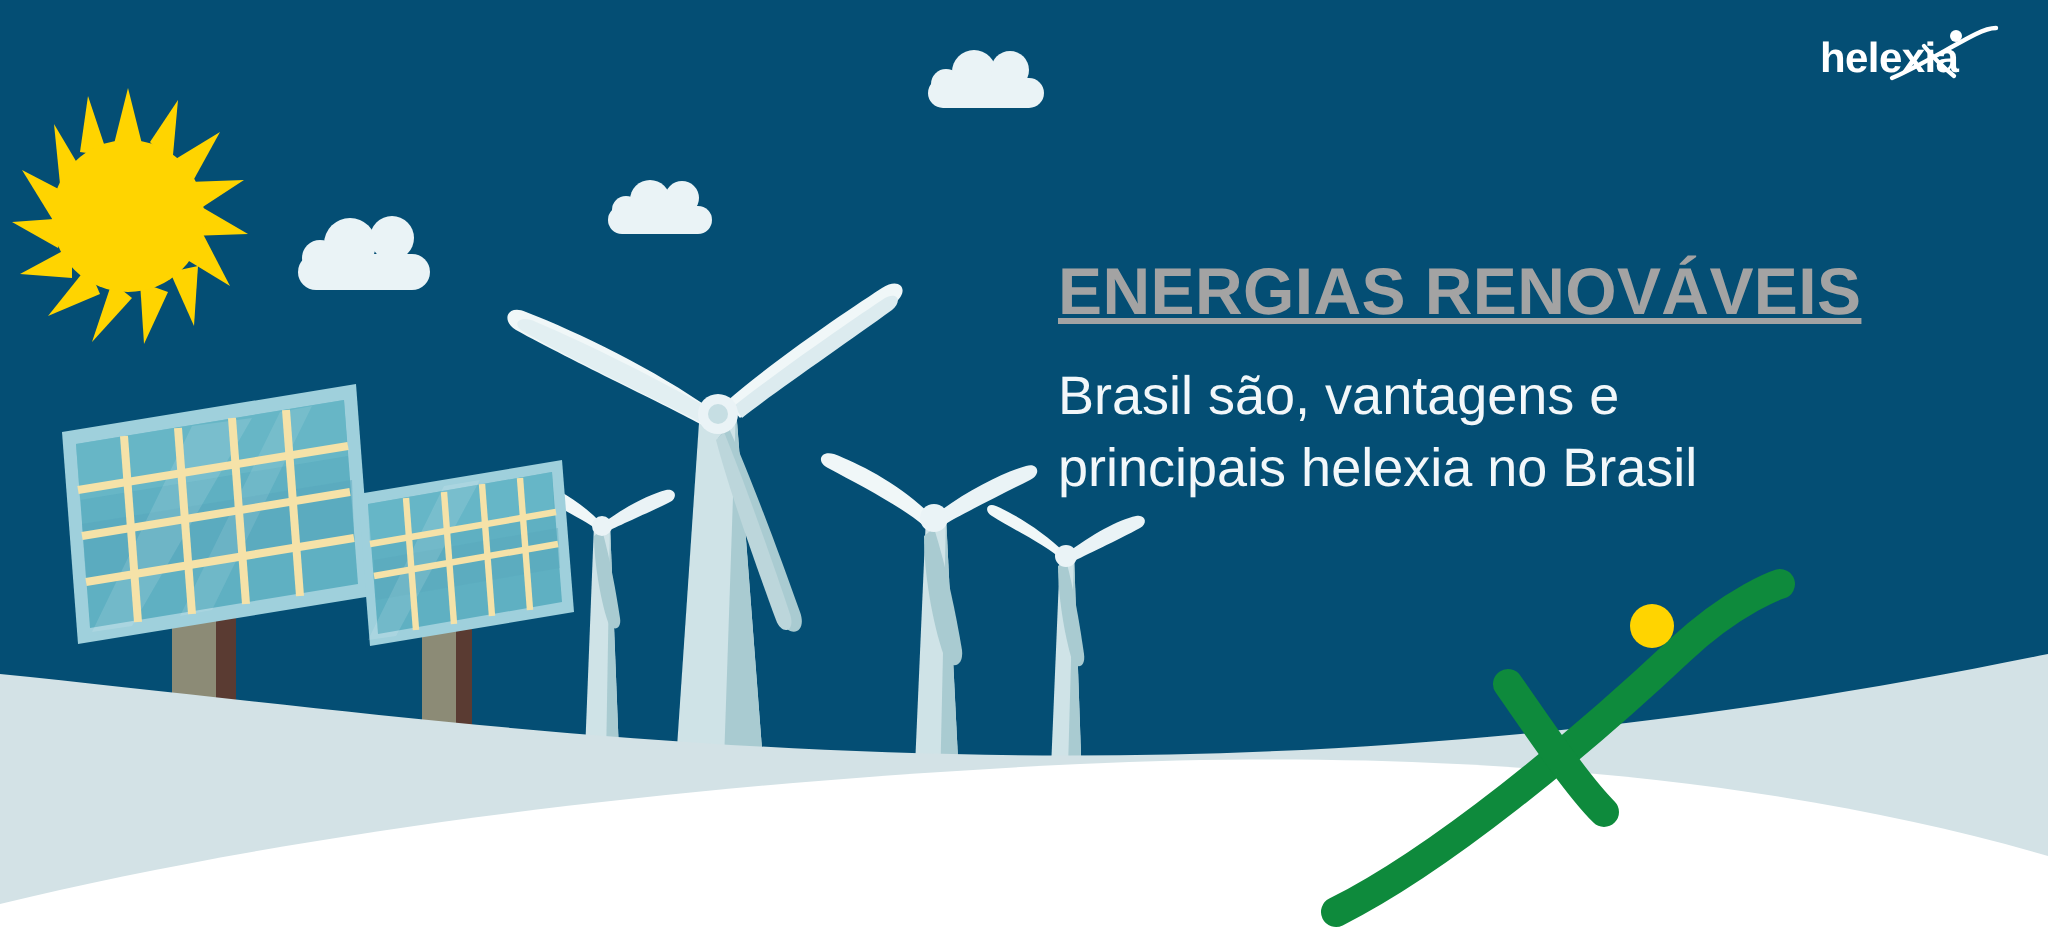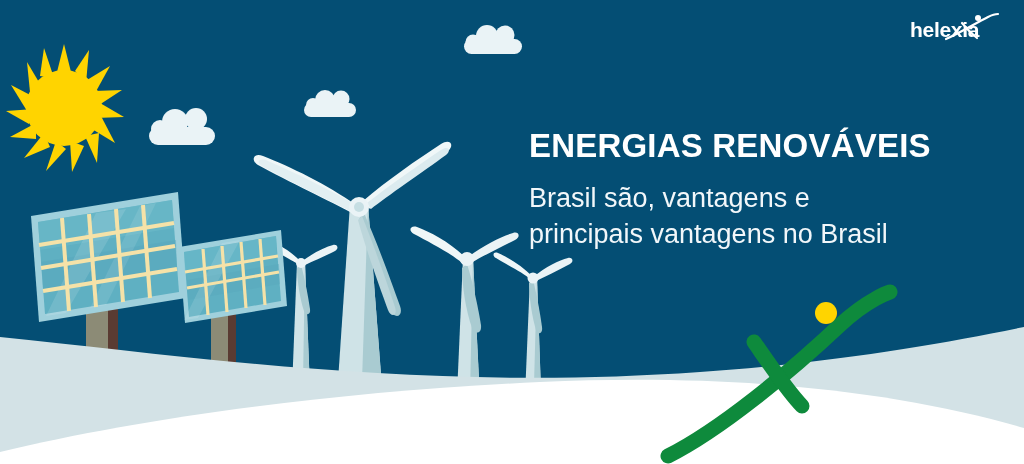--- a/index.html
+++ b/index.html
@@ -28,23 +28,24 @@
     left: 529px;
     top: 129px;
     width: 470px;
   }
   .headline {
     margin: 0;
     font-family: "Liberation Sans", sans-serif;
     font-size: 33px;
     font-weight: bold;
     letter-spacing: 0.2px;
-    color: #ffffff;
+    color: #a3a3a3;
     line-height: 1.05;
     white-space: nowrap;
+    text-decoration: underline;
   }
   .subhead {
     margin: 16px 0 0 0;
     font-family: "Liberation Sans", sans-serif;
     font-size: 27px;
     font-weight: 400;
     color: #F2F7FA;
     line-height: 1.34;
   }
   .subhead span { display: block; white-space: nowrap; }
@@ -243,21 +244,21 @@
         <circle cx="826" cy="313" r="11" fill="#FFD400"></circle>
       </g>
 
     </g>
   </svg>
 
   <div class="txt-block">
     <h1 class="headline">ENERGIAS RENOVÁVEIS</h1>
     <p class="subhead">
       <span>Brasil são, vantagens e</span>
-      <span>principais vantagens no Brasil</span>
+      <span>principais helexia no Brasil</span>
     </p>
   </div>
 
   <div class="logo-wrap">
     <span class="logo-word">helexia</span>
     <svg class="logo-mark" viewBox="0 0 56 30" aria-hidden="true">
       <path d="M2,27 C14,22 32,11 44,5 C50,2 54,2 54,2" stroke="#FFFFFF" stroke-width="2.2" fill="none" stroke-linecap="round"></path>
       <path d="M18,11 C22,16 28,22 33,26" stroke="#FFFFFF" stroke-width="2.2" fill="none" stroke-linecap="round"></path>
       <circle cx="34" cy="6" r="3" fill="#FFFFFF"></circle>
     </svg>

